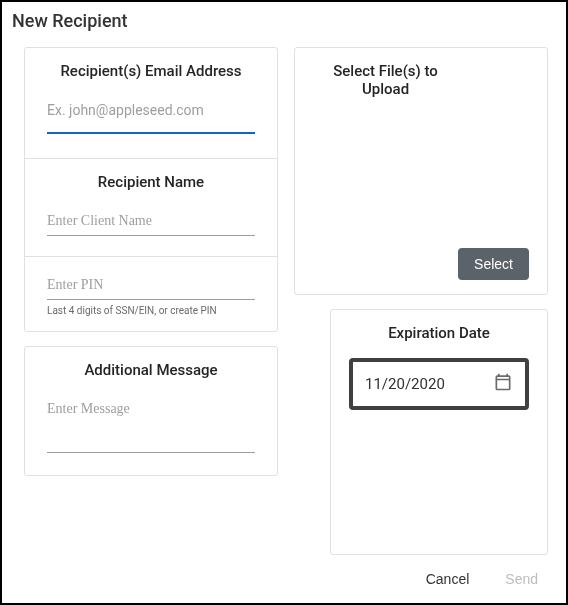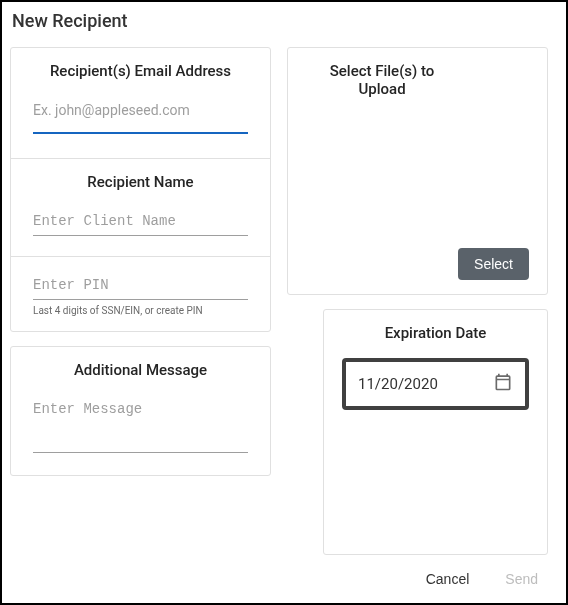--- a/index.html
+++ b/index.html
@@ -24,21 +24,21 @@
     .dialog-title {
       font-size: 18px;
       font-weight: 500;
       padding: 8px 10px 4px 10px;
       color: #333;
     }
     .content {
       flex: 1;
       display: flex;
       gap: 16px;
-      padding: 12px 18px 4px 8px;
+      padding: 12px 18px 4px 22px;
     }
     .col {
       flex: 1;
       display: flex;
       flex-direction: column;
       gap: 14px;
     }
     .card {
       border: 1px solid #e0e0e0;
       border-radius: 3px;
@@ -56,21 +56,21 @@
       margin: 0 4px;
     }
     .text-input, .name-input, .pin-input, .msg-input {
       width: 100%;
       border: none;
       border-bottom: 1px solid #9e9e9e;
       font-size: 14px;
       padding: 6px 0;
       outline: none;
       color: #333;
-      font-family: Liberation Mono, monospace;
+      font-family: Liberation Serif, serif;
       background: transparent;
     }
     .text-input::placeholder,
     .name-input::placeholder,
     .pin-input::placeholder,
     .msg-input::placeholder {
       color: #9e9e9e;
     }
     .email-area {
       resize: none;

